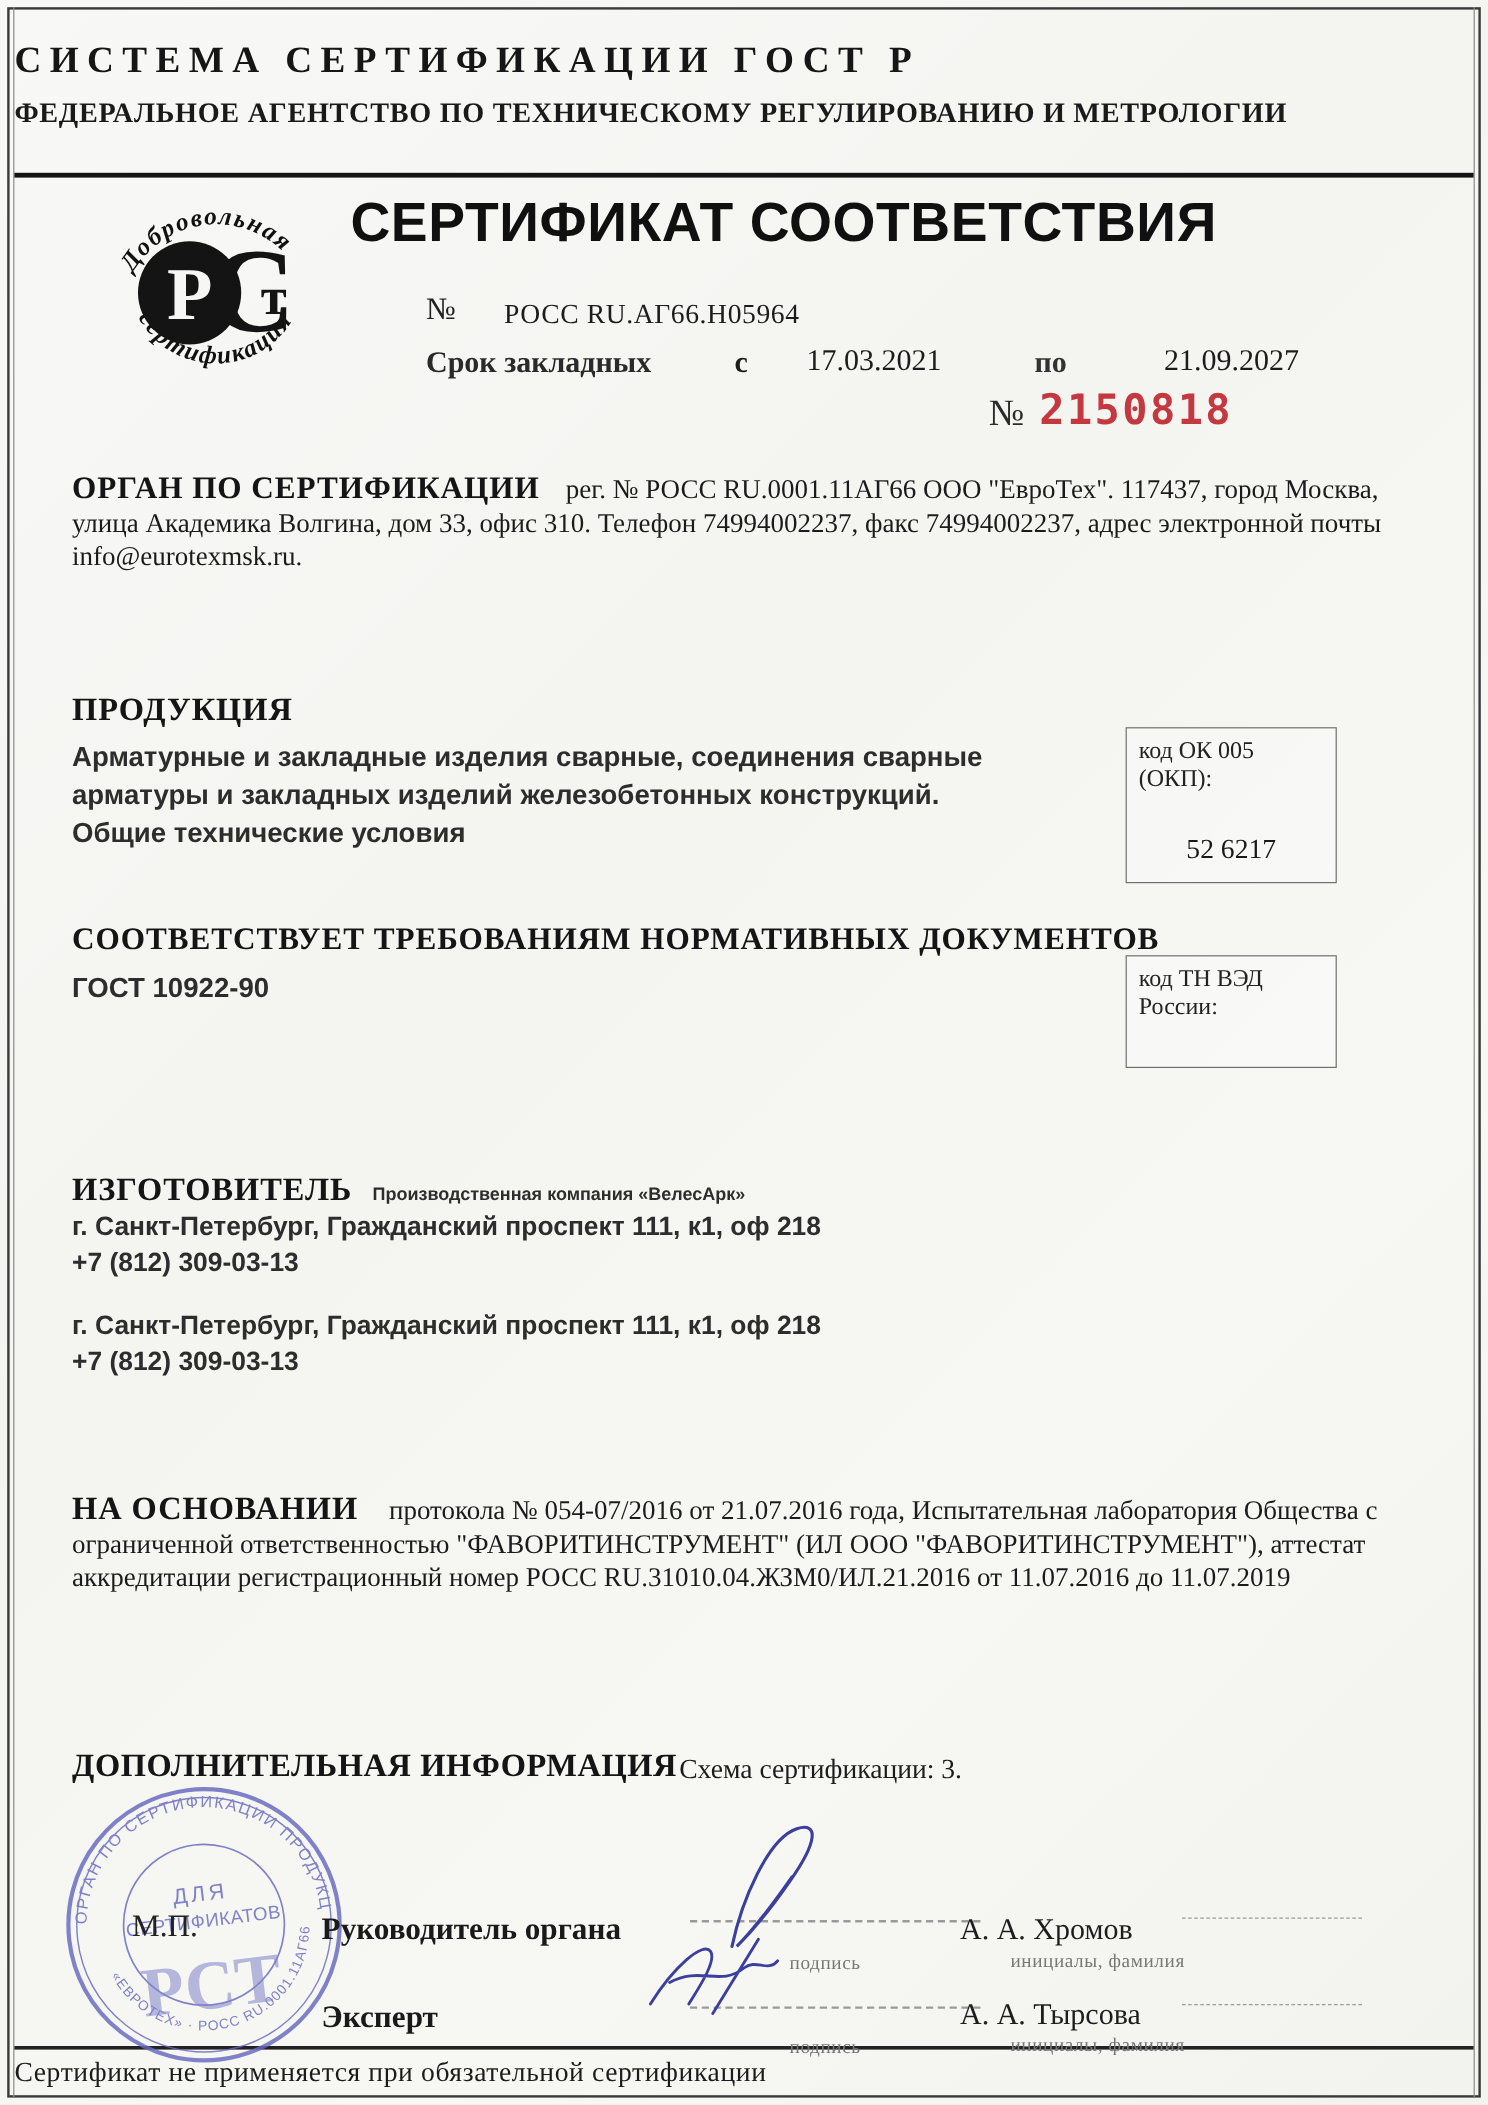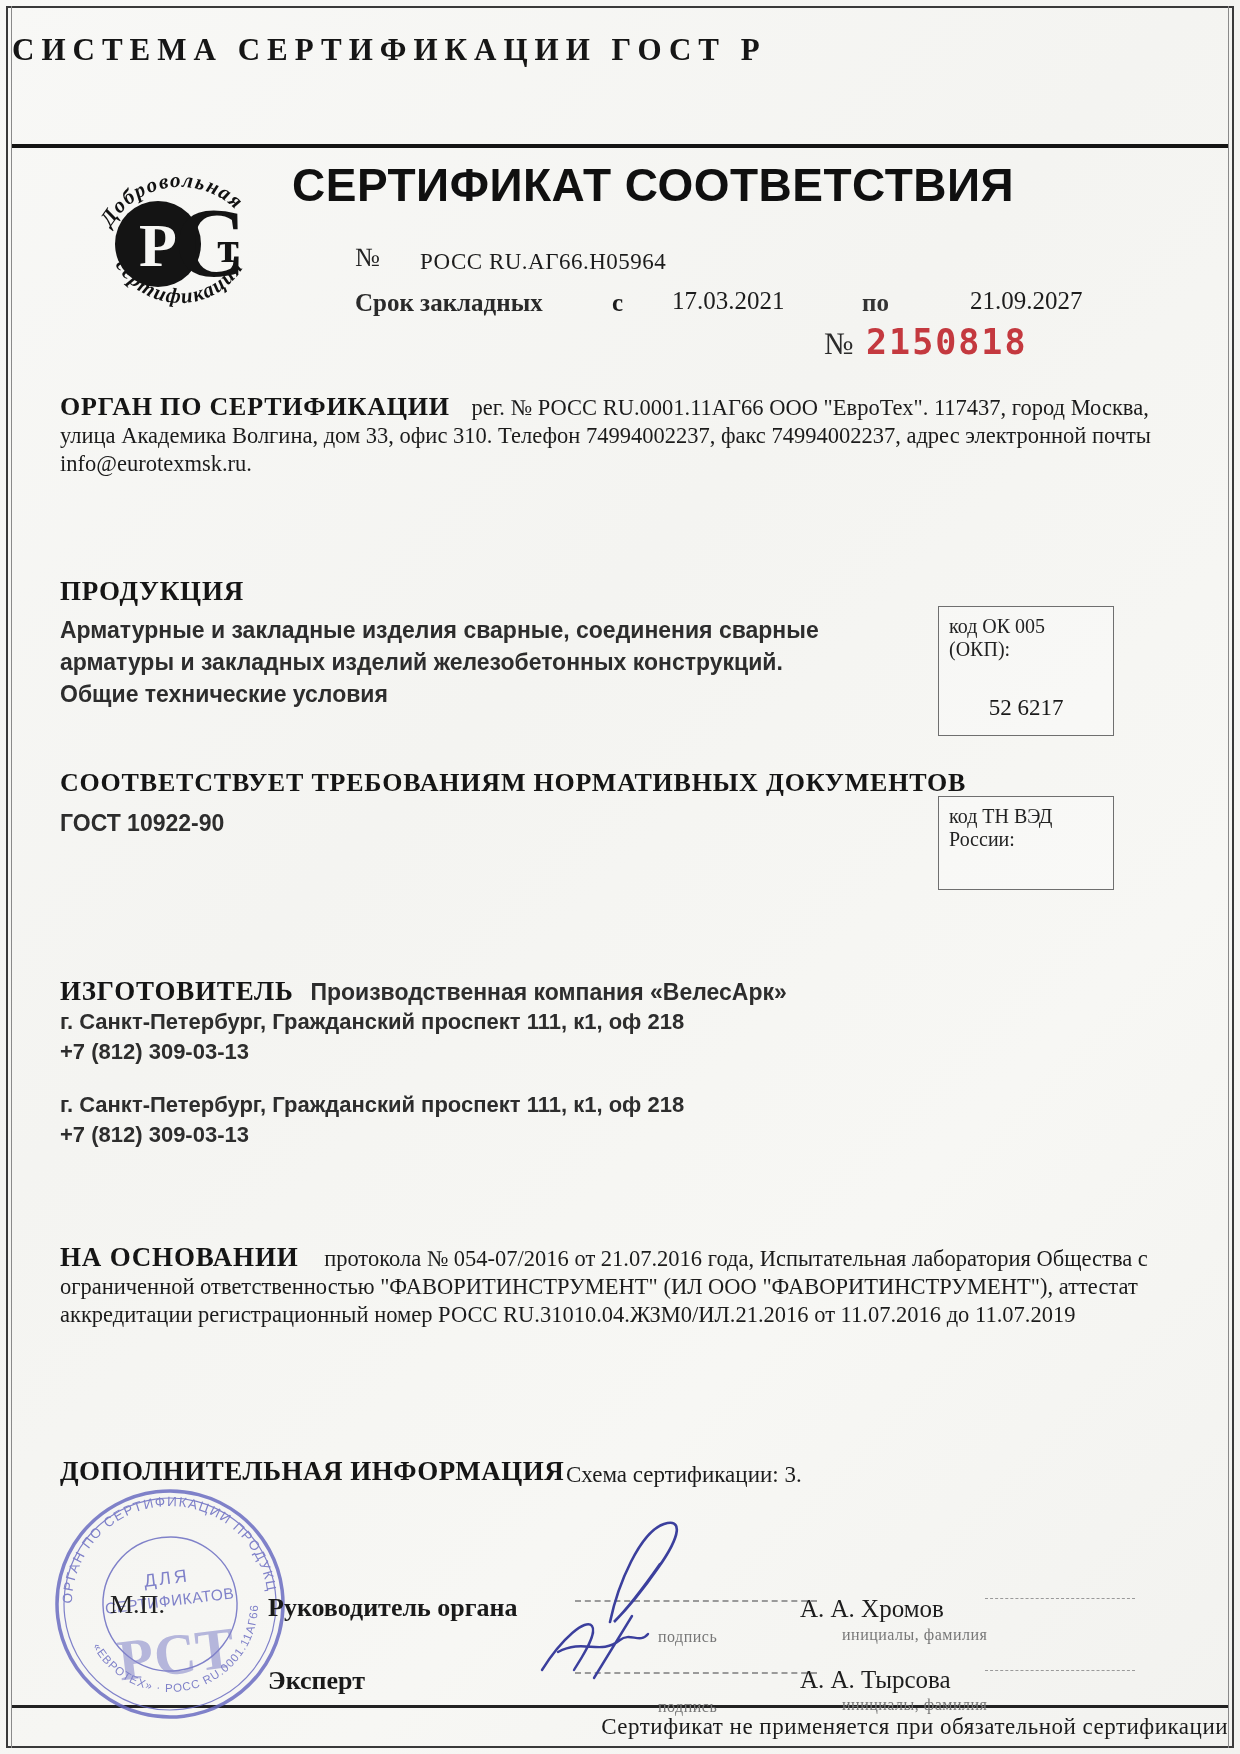--- a/index.html
+++ b/index.html
@@ -37,46 +37,47 @@
   .sec-head{font-weight:bold;font-size:26px;letter-spacing:0.8px;color:#151515;margin-right:16px;}
   .big-head{position:absolute;left:60px;font-weight:bold;font-size:27px;letter-spacing:0.8px;color:#151515;}
   .sans-bold{font-family:"Liberation Sans", sans-serif;font-weight:bold;color:#2d2d2d;}
   .product-text{position:absolute;left:60px;top:614px;width:800px;font-size:23px;line-height:32px;}
   .gost-text{position:absolute;left:60px;top:810px;font-size:23px;}
   .code-box{position:absolute;left:938px;width:174px;border:1.5px solid #6f6f6f;background:rgba(255,255,255,0.25);}
   .code-box .lbl{display:block;margin:8px 10px 0 10px;font-size:20px;color:#222;}
   .code-box .val{display:block;text-align:center;margin-top:34px;font-size:23px;color:#1a1a1a;}
   .info-block{position:absolute;left:60px;width:1100px;}
   .info-line1{font-size:27px;}
-  .info-block .name{font-family:"Liberation Sans", sans-serif;font-weight:bold;font-size:23px;color:#2d2d2d;}
+  .info-block .name{font-family:"Liberation Sans", sans-serif;font-weight:bold;font-size:15px;color:#2d2d2d;}
   .info-block .addr,.info-block .phone{font-family:"Liberation Sans", sans-serif;font-weight:bold;font-size:22px;color:#2d2d2d;line-height:30px;}
   .addl-head{position:absolute;left:60px;top:1456px;font-weight:bold;font-size:27px;letter-spacing:0.5px;color:#151515;}
   .addl-text{position:absolute;left:566px;top:1462px;font-size:23px;}
   .mp{position:absolute;left:110px;top:1590px;font-size:26px;color:#222;z-index:5;}
   .role{position:absolute;left:268px;font-weight:bold;font-size:26px;color:#1a1a1a;z-index:5;}
   .sig-line{position:absolute;border-bottom:2px dashed #9a9a9a;z-index:4;}
   .tiny-lbl{position:absolute;font-size:16px;color:#777;letter-spacing:0.5px;z-index:5;}
   .person{position:absolute;left:800px;font-size:25px;color:#1d1d1d;z-index:5;}
   .footer-box{
     position:absolute;left:12px;right:12px;bottom:8px;height:38px;
-    border-top:3px solid #222;text-align:right;
+    border-top:3px solid #222;text-align:left;
   }
   .footer-text{margin-top:6px;font-size:23px;letter-spacing:0.5px;color:#1b1b1b;}
   .stamp{position:absolute;left:48px;top:1482px;z-index:3;opacity:0.82;}
   .sig-svg{position:absolute;z-index:6;}
 </style>
 </head>
 <body>
 
 <div class="page">
   <div class="frame-outer"></div>
   <div class="frame-inner"></div>
 
   <div class="header-box">
     <div class="hdr1">СИСТЕМА СЕРТИФИКАЦИИ ГОСТ Р</div>
+    <div class="hdr2">ФЕДЕРАЛЬНОЕ АГЕНТСТВО ПО ТЕХНИЧЕСКОМУ РЕГУЛИРОВАНИЮ И МЕТРОЛОГИИ</div>
   </div>
 
   <svg class="abs" style="left:82px;top:150px;" width="196" height="182" viewBox="0 0 196 182">
     <defs>
       <path id="arcTop" d="M 22 92 A 80 80 0 0 1 174 92" fill="none"></path>
       <path id="arcBot" d="M 26 96 A 74 74 0 0 0 170 96" fill="none"></path>
     </defs>
     <text font-family="Liberation Serif, serif" font-weight="bold" font-style="italic" font-size="21" fill="#111" letter-spacing="1.5">
       <textPath href="#arcTop" startOffset="8%">Добровольная</textPath>
     </text>

